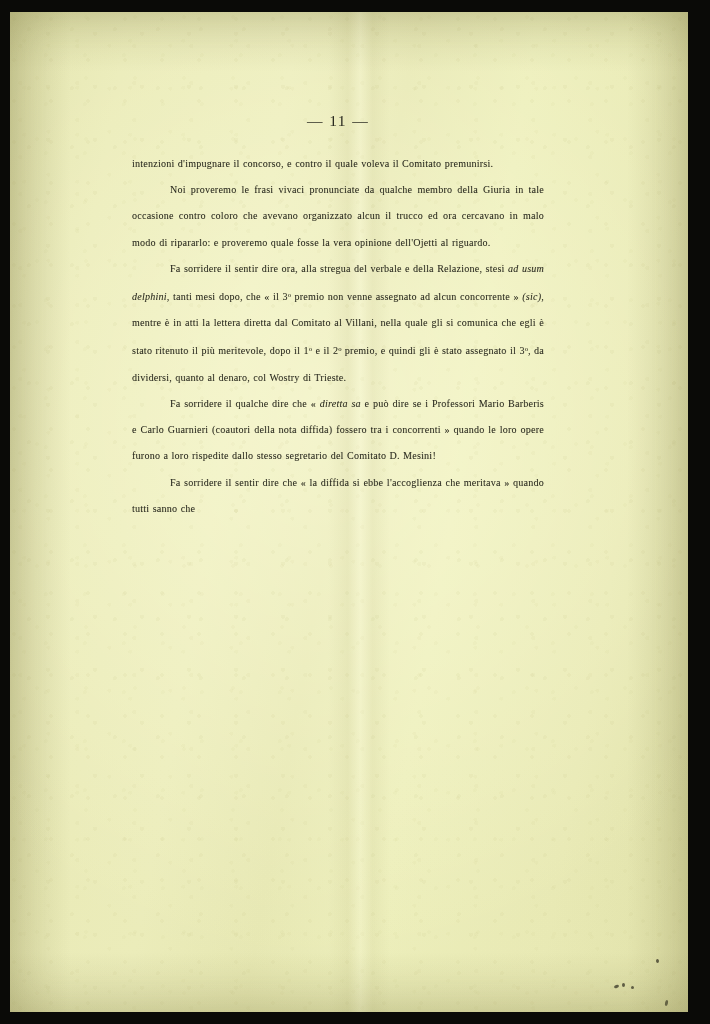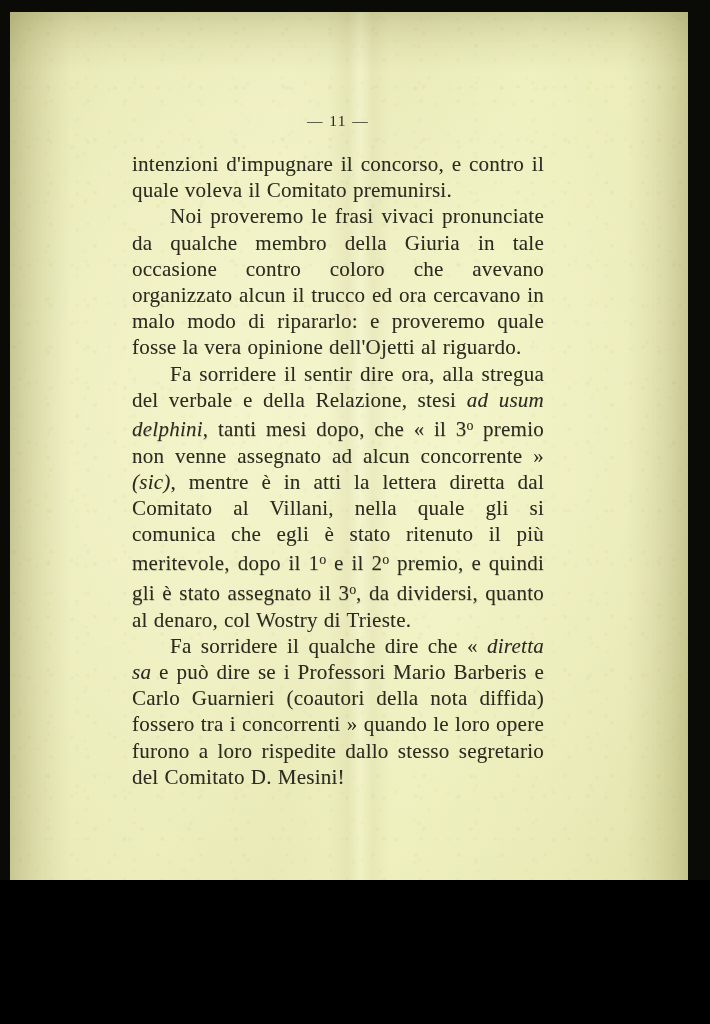--- a/index.html
+++ b/index.html
@@ -5,21 +5,21 @@
 <style>
   html, body {
     margin: 0;
     padding: 0;
     background: #000000;
   }
 
   .scan {
     position: relative;
     width: 710px;
-    height: 880px;
+    height: 1024px;
     overflow: hidden;
     background: #080806;
     font-family: "Liberation Serif", "DejaVu Serif", serif;
   }
 
   
   .scan-bed {
     position: absolute;
     inset: 0;
     background: #0a0a07;
@@ -121,21 +121,21 @@
     font-size: 15.5px;
     letter-spacing: 1.4px;
     color: #2a2a20;
     margin-bottom: 21px;
   }
 
   p.para {
     margin: 0;
     text-align: justify;
     text-justify: inter-word;
-    font-size: 21px;
+    font-size: 10px;
     line-height: 26.2px;
     color: #2b2b21;
     letter-spacing: 0.25px;
     word-spacing: 0.6px;
     
     text-shadow: 0.35px 0.25px 0.35px rgba(90,88,55,0.30);
   }
 
   p.para.indent { text-indent: 38px; }
 
@@ -181,16 +181,17 @@
   </div>
 
   <div class="textblock">
     <div class="folio">— 11 —</div>
 
     <div id="paragraphs">
         <p class="para"><span>intenzioni d'impugnare il concorso, e contro il quale voleva il Comitato premunirsi.</span></p>
         <p class="para indent"><span>Noi proveremo le frasi vivaci pronunciate da qualche membro della Giuria in tale occasione contro coloro che avevano organizzato alcun il trucco ed ora cercavano in malo modo di ripararlo: e proveremo quale fosse la vera opinione dell'Ojetti al riguardo.</span></p>
         <p class="para indent"><span>Fa sorridere il sentir dire ora, alla stregua del verbale e della Relazione, stesi </span><em>ad usum delphini</em><span>, tanti mesi dopo, che « il 3</span><sup class="ord">o</sup><span> premio non venne assegnato ad alcun concorrente » </span><em>(sic)</em><span>, mentre è in atti la lettera diretta dal Comitato al Villani, nella quale gli si comunica che egli è stato ritenuto il più meritevole, dopo il 1</span><sup class="ord">o</sup><span> e il 2</span><sup class="ord">o</sup><span> premio, e quindi gli è stato assegnato il 3</span><sup class="ord">o</sup><span>, da dividersi, quanto al denaro, col Wostry di Trieste.</span></p>
         <p class="para indent"><span>Fa sorridere il qualche dire che « </span><em>diretta sa</em><span> e può dire se i Professori Mario Barberis e Carlo Guarnieri (coautori della nota diffida) fossero tra i concorrenti » quando le loro opere furono a loro rispedite dallo stesso segretario del Comitato D. Mesini!</span></p>
+        <p class="para indent"><span>Fa sorridere il sentir dire che « la diffida si ebbe l'accoglienza che meritava » quando tutti sanno che</span></p>
       </div>
   </div>
 
 </div>
 
 </body></html>

